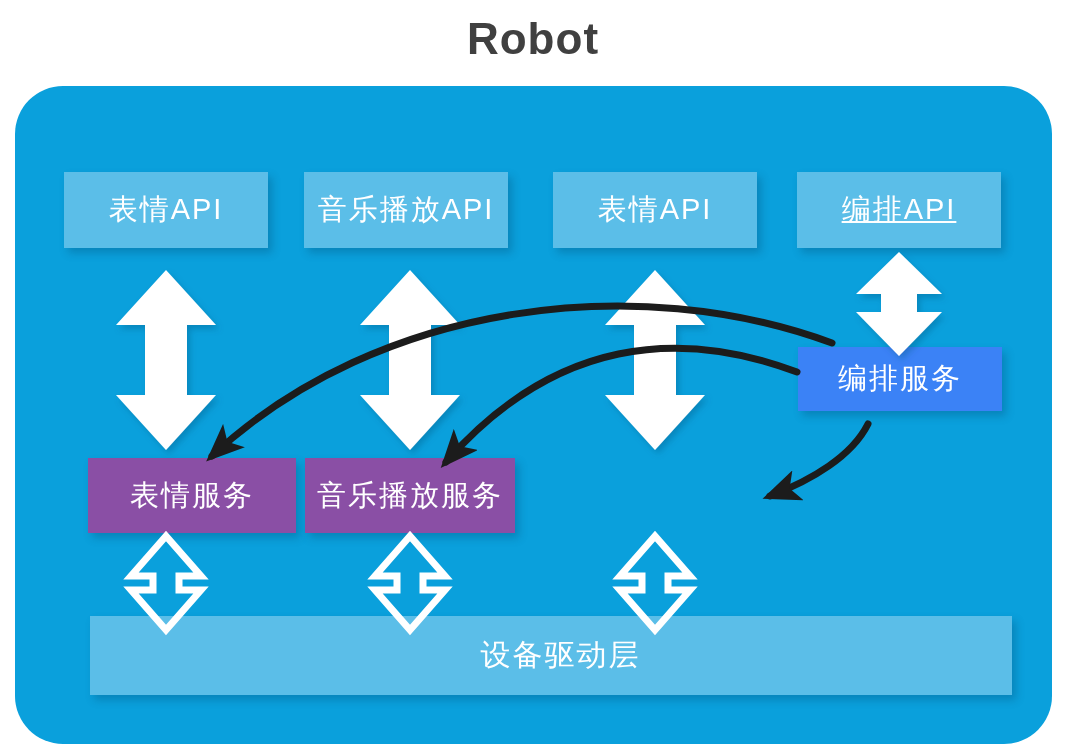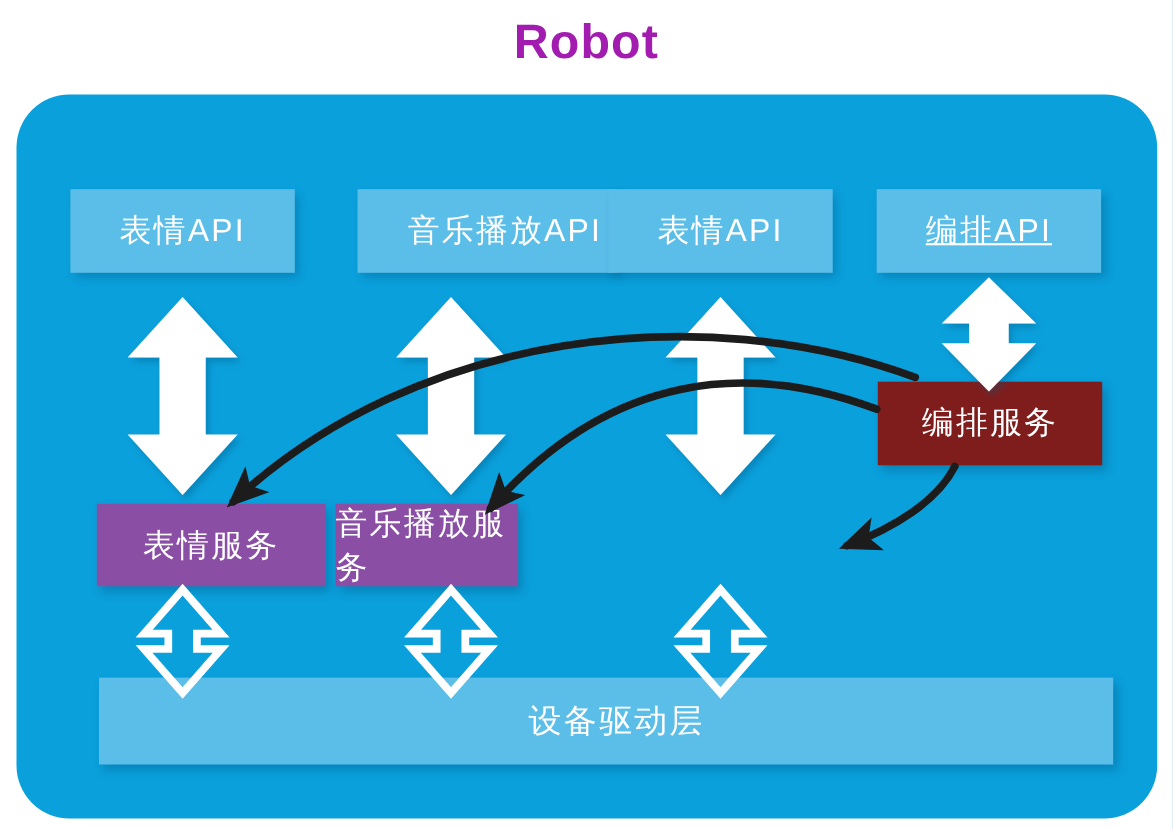--- a/index.html
+++ b/index.html
@@ -10,21 +10,21 @@
     overflow: hidden;
     font-family: "Liberation Sans", "DejaVu Sans", sans-serif;
   }
   .title {
     position: absolute;
     left: 0; top: 14px;
     width: 100%;
     text-align: center;
     font-size: 44px;
     font-weight: bold;
-    color: #a21caf;
+    color: #404040;
     letter-spacing: 1px;
   }
   .container {
     position: absolute;
     left: 15px; top: 86px;
     width: 1037px; height: 658px;
     background: #0aa0dc;
     border-radius: 48px;
   }
   .box {
@@ -37,26 +37,26 @@
     letter-spacing: 2px;
     box-shadow: 4px 5px 8px rgba(0, 70, 110, 0.30);
   }
   .api-box { background: #5bbee8; top: 172px; height: 76px; }
   .api-1 { left: 64px;  width: 204px; }
   .api-2 { left: 308px; width: 204px; }
   .api-3 { left: 553px; width: 204px; }
   .api-4 { left: 797px; width: 204px; text-decoration: underline; }
   .service-box { background: #8a4fa5; top: 458px; height: 75px; }
   .svc-1 { left: 64px;  width: 208px; margin-left: 24px; }
-  .svc-2 { left: 305px; width: 166px; }
+  .svc-2 { left: 305px; width: 210px; }
   .svc-3 { left: 553px; width: 207px; }
   .orch-box {
-    background: #7f1d1d;
+    background: #3b82f6;
     left: 798px; top: 347px;
-    width: 204px; height: 76px;
+    width: 204px; height: 64px;
   }
   .driver-bar {
     background: #5bbee8;
     left: 90px; top: 616px;
     width: 903px; height: 79px;
     font-size: 30px;
   }
   .arrow-overlay {
     position: absolute;
     left: 0; top: 0;
@@ -69,21 +69,21 @@
 
 <div class="stage">
 
   <div class="title">Robot</div>
 
   <div class="container">
 
     <div class="box api-box api-1" style="left:49px; top:86px;">
         <span>表情API</span>
       </div>
-    <div class="box api-box api-2" style="left:310px; top:86px;padding-left:32px;">
+    <div class="box api-box api-2" style="left:289px; top:86px;">
         <span>音乐播放API</span>
       </div>
     <div class="box api-box api-3" style="left:538px; top:86px;">
         <span>表情API</span>
       </div>
     <div class="box api-box api-4" style="left:782px; top:86px;">
         <span>编排API</span>
       </div>
 
     <div class="box service-box svc-1" style="left:49px; top:372px;">

